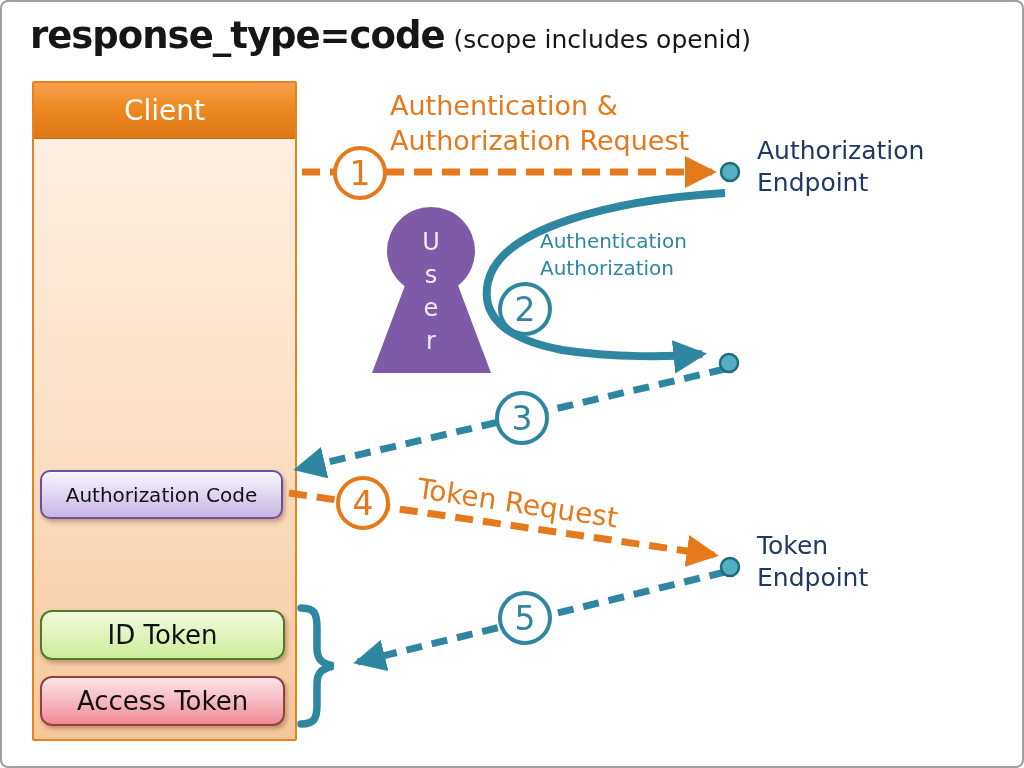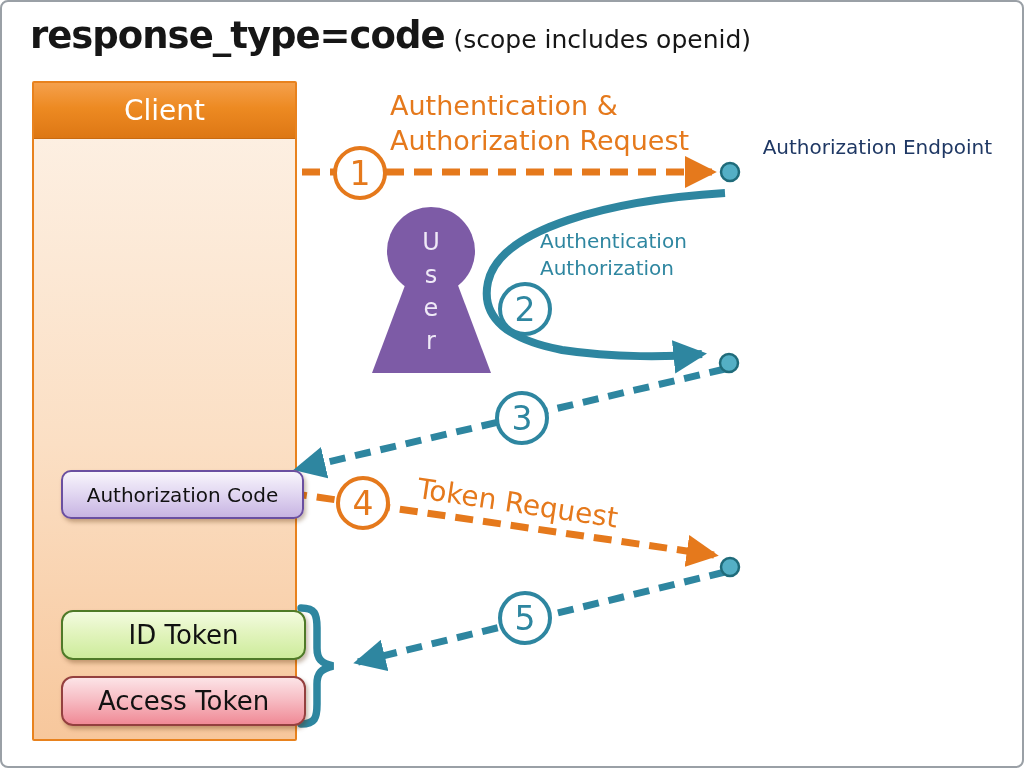--- a/index.html
+++ b/index.html
@@ -34,21 +34,21 @@
     background:linear-gradient(180deg,#DDF0F5 0%,#BCDFE9 55%,#95CBDD 100%);
   }
   .actor-header{
     height:56px;display:flex;align-items:center;justify-content:center;
     color:#ffffff;font-size:28px;
   }
   .client-header{background:linear-gradient(180deg,#F5A04C 0%,#ED8A22 45%,#DD7714 100%);border-bottom:1px solid #C96A10;}
   .server-header{background:linear-gradient(180deg,#58A0AE 0%,#2E7683 50%,#1E5A64 100%);border-bottom:1px solid #17474F;}
 
   .endpoint-label{
-    position:absolute;color:var(--navy);font-size:20px;line-height:1.28;text-align:right;
+    position:absolute;color:var(--navy);font-size:25px;line-height:1.28;
   }
   .auth-endpoint{left:755px;top:133px;width:235px;}
   .token-endpoint{left:755px;top:528px;width:180px;}
 
   
   svg.overlay{position:absolute;left:0;top:0;pointer-events:none;}
   .dash-orange{stroke:var(--orange);stroke-width:7;fill:none;stroke-dasharray:18 10;}
   .dash-teal{stroke:var(--teal);stroke-width:7;fill:none;stroke-dasharray:16 10;}
   .curve-teal{stroke:var(--teal);stroke-width:8;fill:none;}
   .brace{stroke:var(--teal);stroke-width:7.5;fill:none;stroke-linecap:round;}
@@ -73,21 +73,21 @@
 
   
   .user-label{
     position:absolute;left:403px;top:224px;width:52px;text-align:center;
     color:#EFEAF7;font-size:24px;line-height:33px;
   }
 
   
   .artifact{
     position:absolute;display:flex;align-items:center;justify-content:center;
-    color:#111111;box-shadow:2px 3px 4px rgba(90,50,10,0.35);margin-left:21px;
+    color:#111111;box-shadow:2px 3px 4px rgba(90,50,10,0.35);
   }
   .auth-code-box{
     left:38px;top:468px;width:243px;height:49px;border-radius:10px;
     border:2.5px solid #6A4FA0;font-size:20px;
     background:linear-gradient(180deg,#F8F5FC 0%,#E3D9F2 45%,#C7B4E2 100%);
   }
   .id-token-box{
     left:38px;top:608px;width:245px;height:50px;border-radius:12px;
     border:2.5px solid #4F7A28;font-size:26px;
     background:linear-gradient(180deg,#F3FBE0 0%,#E2F4BE 45%,#CDEC9B 100%);
@@ -106,20 +106,21 @@
   <div class="title">
     <span class="title-main">response_type=code</span><span class="title-sub">(scope includes openid)</span>
   </div>
 
   <div class="actor client-box">
     <div class="actor-header client-header">Client</div>
   </div>
 
 
   <div class="endpoint-label auth-endpoint">Authorization Endpoint</div>
+  <div class="endpoint-label token-endpoint">Token Endpoint</div>
 
   <svg class="overlay" width="1024" height="768" viewBox="0 0 1024 768">
     <defs>
       <marker id="arrow-orange" viewBox="0 0 10 10" refX="8.5" refY="5" markerWidth="4.6" markerHeight="4.6" orient="auto">
         <path d="M0 0 L10 5 L0 10 Z"></path>
       </marker>
       <marker id="arrow-teal" viewBox="0 0 10 10" refX="8.5" refY="5" markerWidth="4.6" markerHeight="4.6" orient="auto">
         <path d="M0 0 L10 5 L0 10 Z"></path>
       </marker>
       <marker id="arrow-teal-big" viewBox="0 0 10 10" refX="8.5" refY="5" markerWidth="4.2" markerHeight="4.2" orient="auto">

